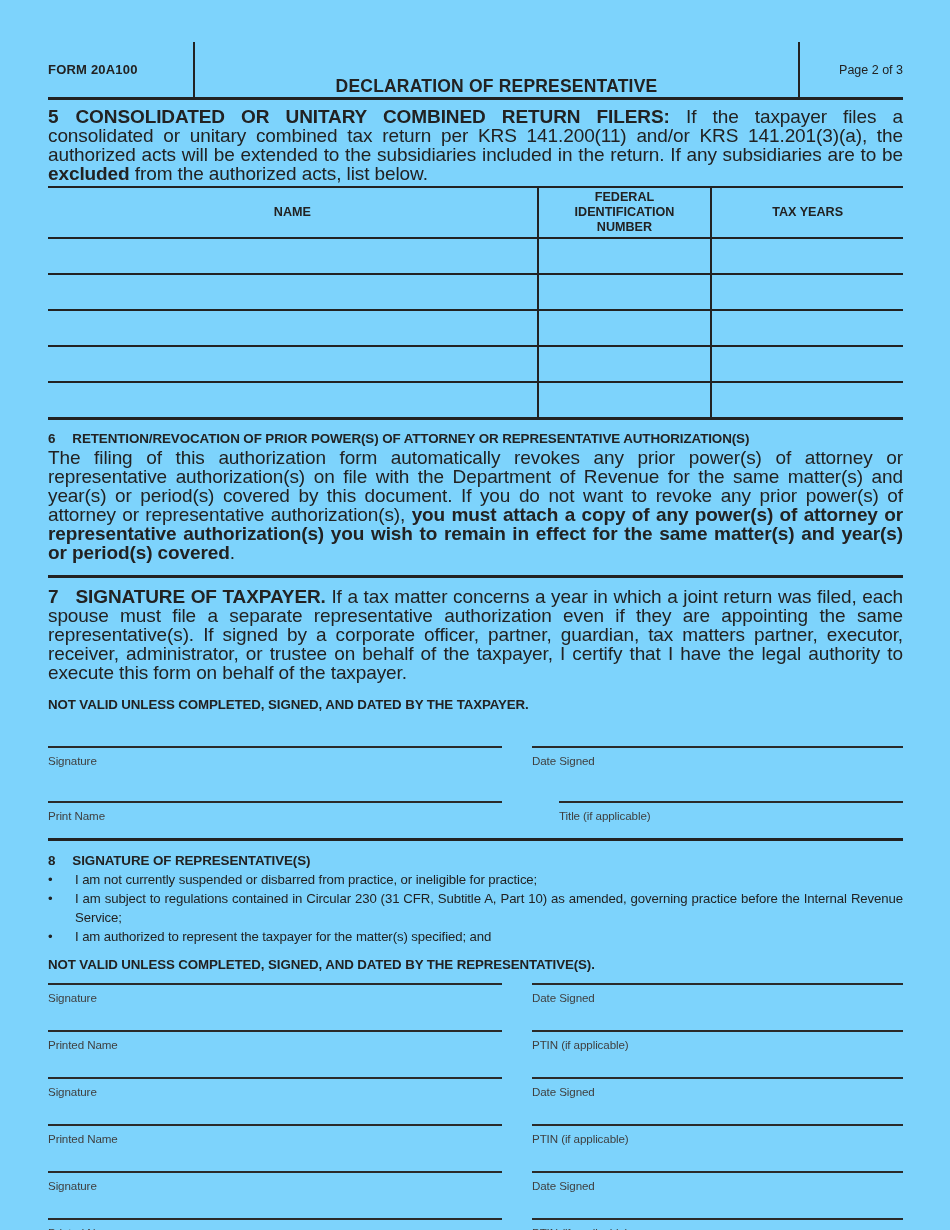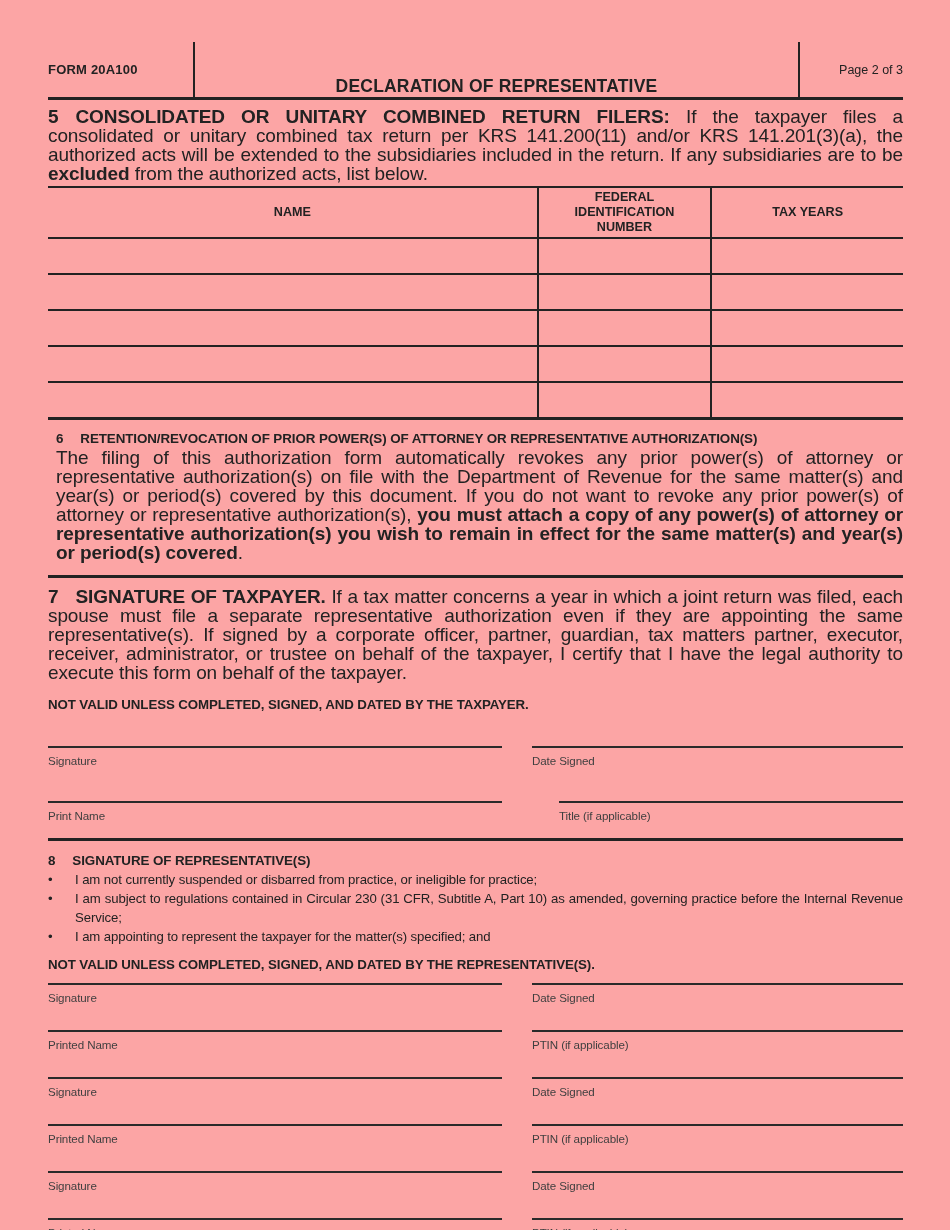--- a/index.html
+++ b/index.html
@@ -3,21 +3,21 @@
 <meta charset="utf-8">
 <title>Form 20A100 — Page 2</title>
 <style>
   * { margin: 0; padding: 0; box-sizing: border-box; }
   html, body { background: #ffffff; }
   .page {
     position: relative;
     width: 950px;
     height: 1230px;
     margin: 0 auto;
-    background: #fca5a5;
+    background: #7dd3fc;
     color: #222222;
     font-family: "Liberation Sans", "DejaVu Sans", sans-serif;
     padding: 0 47px 0 48px;
     overflow: hidden;
   }
 
   
   .header {
     margin-top: 42px;
     height: 58px;
@@ -47,21 +47,21 @@
   .para {
     font-size: 19px;
     line-height: 19px;
     text-align: justify;
     letter-spacing: -0.1px;
   }
   .b { font-weight: bold; }
   .sec-num { font-weight: bold; margin-right: 17px; }
   .sec-heading-line { font-weight: bold; font-size: 13.4px; line-height: 19px; letter-spacing: -0.1px; }
   .sec5-para { margin-top: 7px; }
-  .sec6 { margin-top: 9px; margin-left: 8px; }
+  .sec6 { margin-top: 9px; }
   .sec7-para { margin-top: 9px; }
   .not-valid { margin-top: 13px; font-weight: bold; font-size: 13.3px; line-height: 19px; letter-spacing: -0.1px; }
   .rule { border-top: 3px solid #222; }
   .rule-1 { margin-top: 13px; }
   .rule-2 { margin-top: 14px; }
 
   
   table.sub-table {
     margin-top: 3px;
     width: 855px;
@@ -212,21 +212,21 @@
     <div class="bullet">
       <span class="dot">•</span>
       <span class="bullet-text">I am not currently suspended or disbarred from practice, or ineligible for practice;</span>
     </div>
     <div class="bullet">
       <span class="dot">•</span>
       <span class="bullet-text">I am subject to regulations contained in Circular 230 (31 CFR, Subtitle A, Part 10) as amended, governing practice before the Internal Revenue Service;</span>
     </div>
     <div class="bullet">
       <span class="dot">•</span>
-      <span class="bullet-text">I am appointing to represent the taxpayer for the matter(s) specified; and</span>
+      <span class="bullet-text">I am authorized to represent the taxpayer for the matter(s) specified; and</span>
     </div>
   </div>
 
   <div class="not-valid" style="margin-top:9px;">NOT VALID UNLESS COMPLETED, SIGNED, AND DATED BY THE REPRESENTATIVE(S).</div>
 
   <div class="sig-row rep-row-first">
     <div class="sig-field left">
       <div class="sig-label">Signature</div>
     </div>
     <div class="sig-field right">

